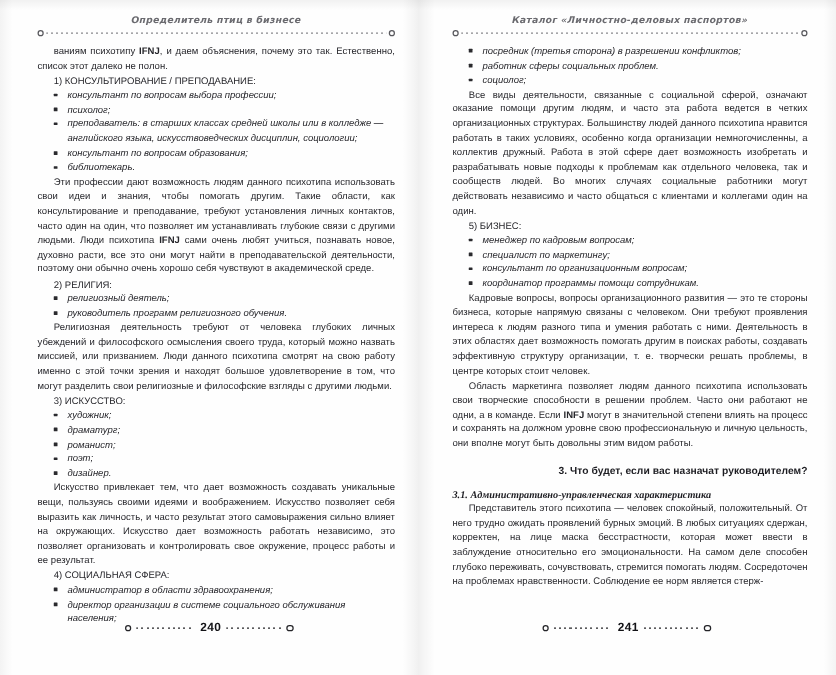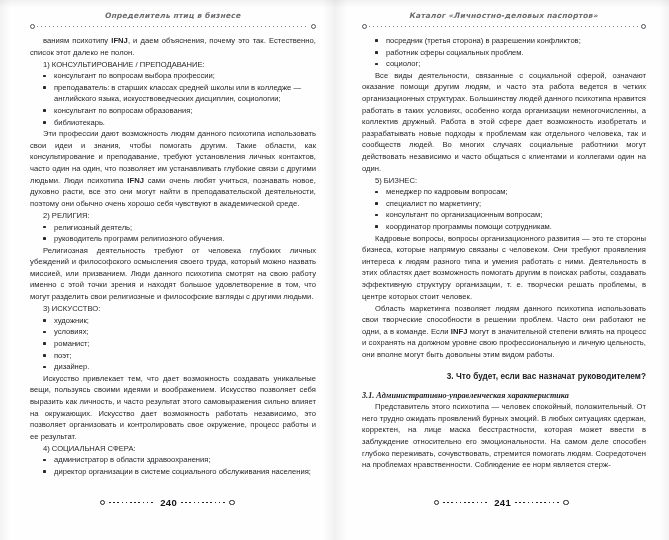--- a/index.html
+++ b/index.html
@@ -138,20 +138,21 @@
     padding: 0;
   }
   ul.bullets li {
     position: relative;
     font-family: "Liberation Sans", sans-serif;
     font-size: 7.6px;
     line-height: 11.6px;
     padding-left: 24px;
     margin: 0;
     color: #26262b;
+    font-style: italic;
   }
   ul.bullets li .bullet-glyph {
     position: absolute;
     left: 13px;
     top: 4.4px;
     width: 2.6px;
     height: 2.6px;
     background: #2a2a2e;
     border-radius: 0.4px;
   }
@@ -242,35 +243,36 @@
       <span class="dot"></span>
       <span class="dashes"></span>
       <span class="dot"></span>
     </div>
 
     <div id="left-body">
         <p class="para">ваниям психотипу <b class="inline-code">IFNJ</b>, и даем объяснения, почему это так. Естественно, список этот далеко не полон.</p>
         <p class="list-head">1) КОНСУЛЬТИРОВАНИЕ / ПРЕПОДАВАНИЕ:</p>
         <ul class="bullets">
           <li><span class="bullet-glyph"></span><span>консультант по вопросам выбора профессии;</span></li>
+          <li><span class="bullet-glyph"></span><span>психолог;</span></li>
           <li><span class="bullet-glyph"></span><span>преподаватель: в старших классах средней школы или в колледже — английского языка, искусствоведческих дисциплин, социологии;</span></li>
           <li><span class="bullet-glyph"></span><span>консультант по вопросам образования;</span></li>
           <li><span class="bullet-glyph"></span><span>библиотекарь.</span></li>
         </ul>
         <p class="para">Эти профессии дают возможность людям данного психотипа использовать свои идеи и знания, чтобы помогать другим. Такие области, как консультирование и преподавание, требуют установления личных контактов, часто один на один, что позволяет им устанавливать глубокие связи с другими людьми. Люди психотипа <b class="inline-code">IFNJ</b> сами очень любят учиться, познавать новое, духовно расти, все это они могут найти в преподавательской деятельности, поэтому они обычно очень хорошо себя чувствуют в академической среде.</p>
         <p class="list-head">2) РЕЛИГИЯ:</p>
         <ul class="bullets">
           <li><span class="bullet-glyph"></span><span>религиозный деятель;</span></li>
           <li><span class="bullet-glyph"></span><span>руководитель программ религиозного обучения.</span></li>
         </ul>
         <p class="para">Религиозная деятельность требуют от человека глубоких личных убеждений и философского осмысления своего труда, который можно назвать миссией, или призванием. Люди данного психотипа смотрят на свою работу именно с этой точки зрения и находят большое удовлетворение в том, что могут разделить свои религиозные и философские взгляды с другими людьми.</p>
         <p class="list-head">3) ИСКУССТВО:</p>
         <ul class="bullets">
           <li><span class="bullet-glyph"></span><span>художник;</span></li>
-          <li><span class="bullet-glyph"></span><span>условиях;</span></li>
+          <li><span class="bullet-glyph"></span><span>драматург;</span></li>
           <li><span class="bullet-glyph"></span><span>романист;</span></li>
           <li><span class="bullet-glyph"></span><span>поэт;</span></li>
           <li><span class="bullet-glyph"></span><span>дизайнер.</span></li>
         </ul>
         <p class="para">Искусство привлекает тем, что дает возможность создавать уникальные вещи, пользуясь своими идеями и воображением. Искусство позволяет себя выразить как личность, и часто результат этого самовыражения сильно влияет на окружающих. Искусство дает возможность работать независимо, это позволяет организовать и контролировать свое окружение, процесс работы и ее результат.</p>
         <p class="list-head">4) СОЦИАЛЬНАЯ СФЕРА:</p>
         <ul class="bullets">
           <li><span class="bullet-glyph"></span><span>администратор в области здравоохранения;</span></li>
           <li><span class="bullet-glyph"></span><span>директор организации в системе социального обслуживания населения;</span></li>
         </ul>

